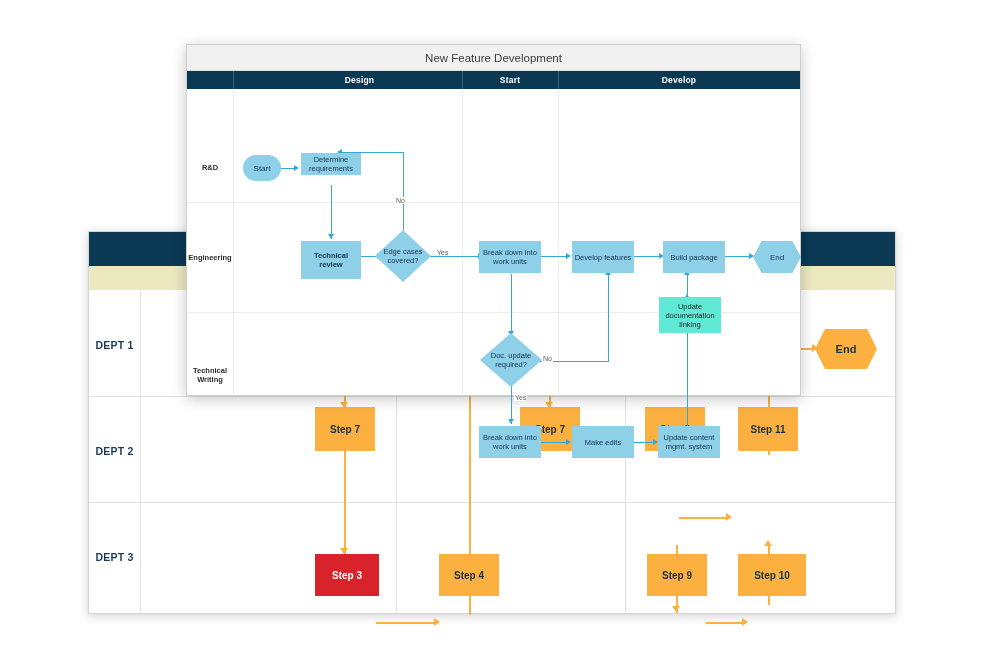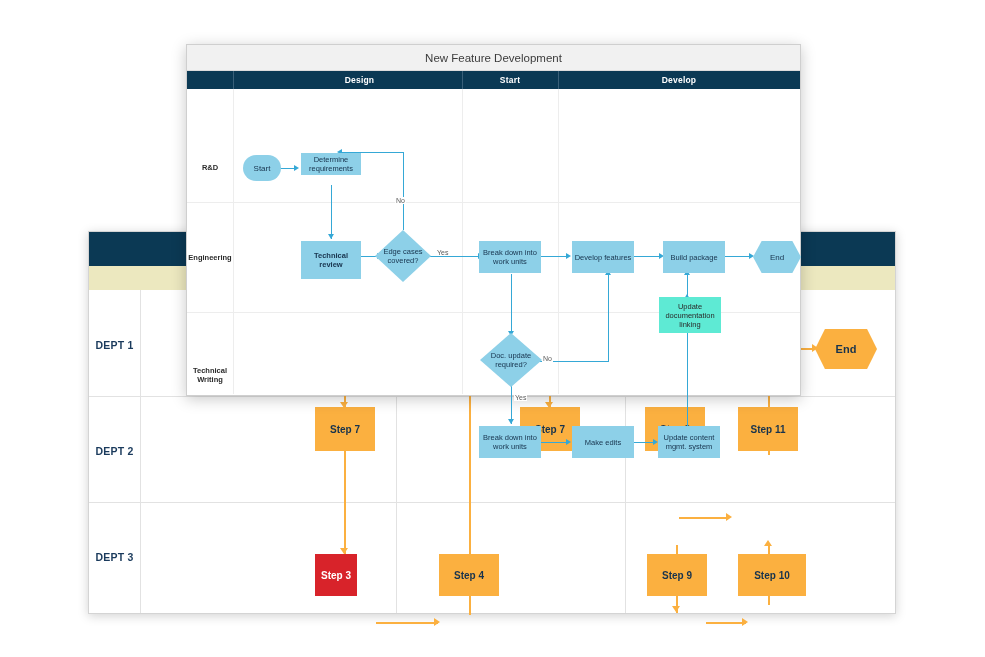--- a/index.html
+++ b/index.html
@@ -155,21 +155,21 @@
       <div class="oarrow up" style="left:675px;top:250px;"></div>
 
       <div class="oline v" style="left:679px;top:45px;height:120px;"></div>
 
       <div class="oline h" style="left:690px;top:58px;width:0px;"></div>
       <div class="oline h" style="left:700px;top:58px;width:26px;"></div>
       <div class="oarrow right" style="left:723px;top:54px;"></div>
 
       <div class="ostart" style="left:150px;top:42px;width:62px;height:34px;">Start</div>
       <div class="obox" style="left:226px;top:117px;width:60px;height:44px;">Step 7</div>
-      <div class="obox red" style="left:226px;top:264px;width:42px;height:42px;">Step 3</div>
+      <div class="obox red" style="left:226px;top:264px;width:64px;height:42px;">Step 3</div>
       <div class="obox" style="left:350px;top:264px;width:60px;height:42px;text-align:center;">Step 4</div>
       <div class="obox" style="left:431px;top:117px;width:60px;height:44px;">Step 7</div>
       <div class="obox" style="left:556px;top:117px;width:60px;height:44px;">Step 8</div>
       <div class="obox" style="left:558px;top:264px;width:60px;height:42px;">Step 9</div>
       <div class="obox" style="left:649px;top:264px;width:68px;height:42px;">Step 10</div>
       <div class="obox" style="left:649px;top:117px;width:60px;height:44px;">Step 11</div>
       <div class="ohex" style="left:726px;top:39px;width:62px;height:40px;">End</div>
     </div>
   </div>
 

